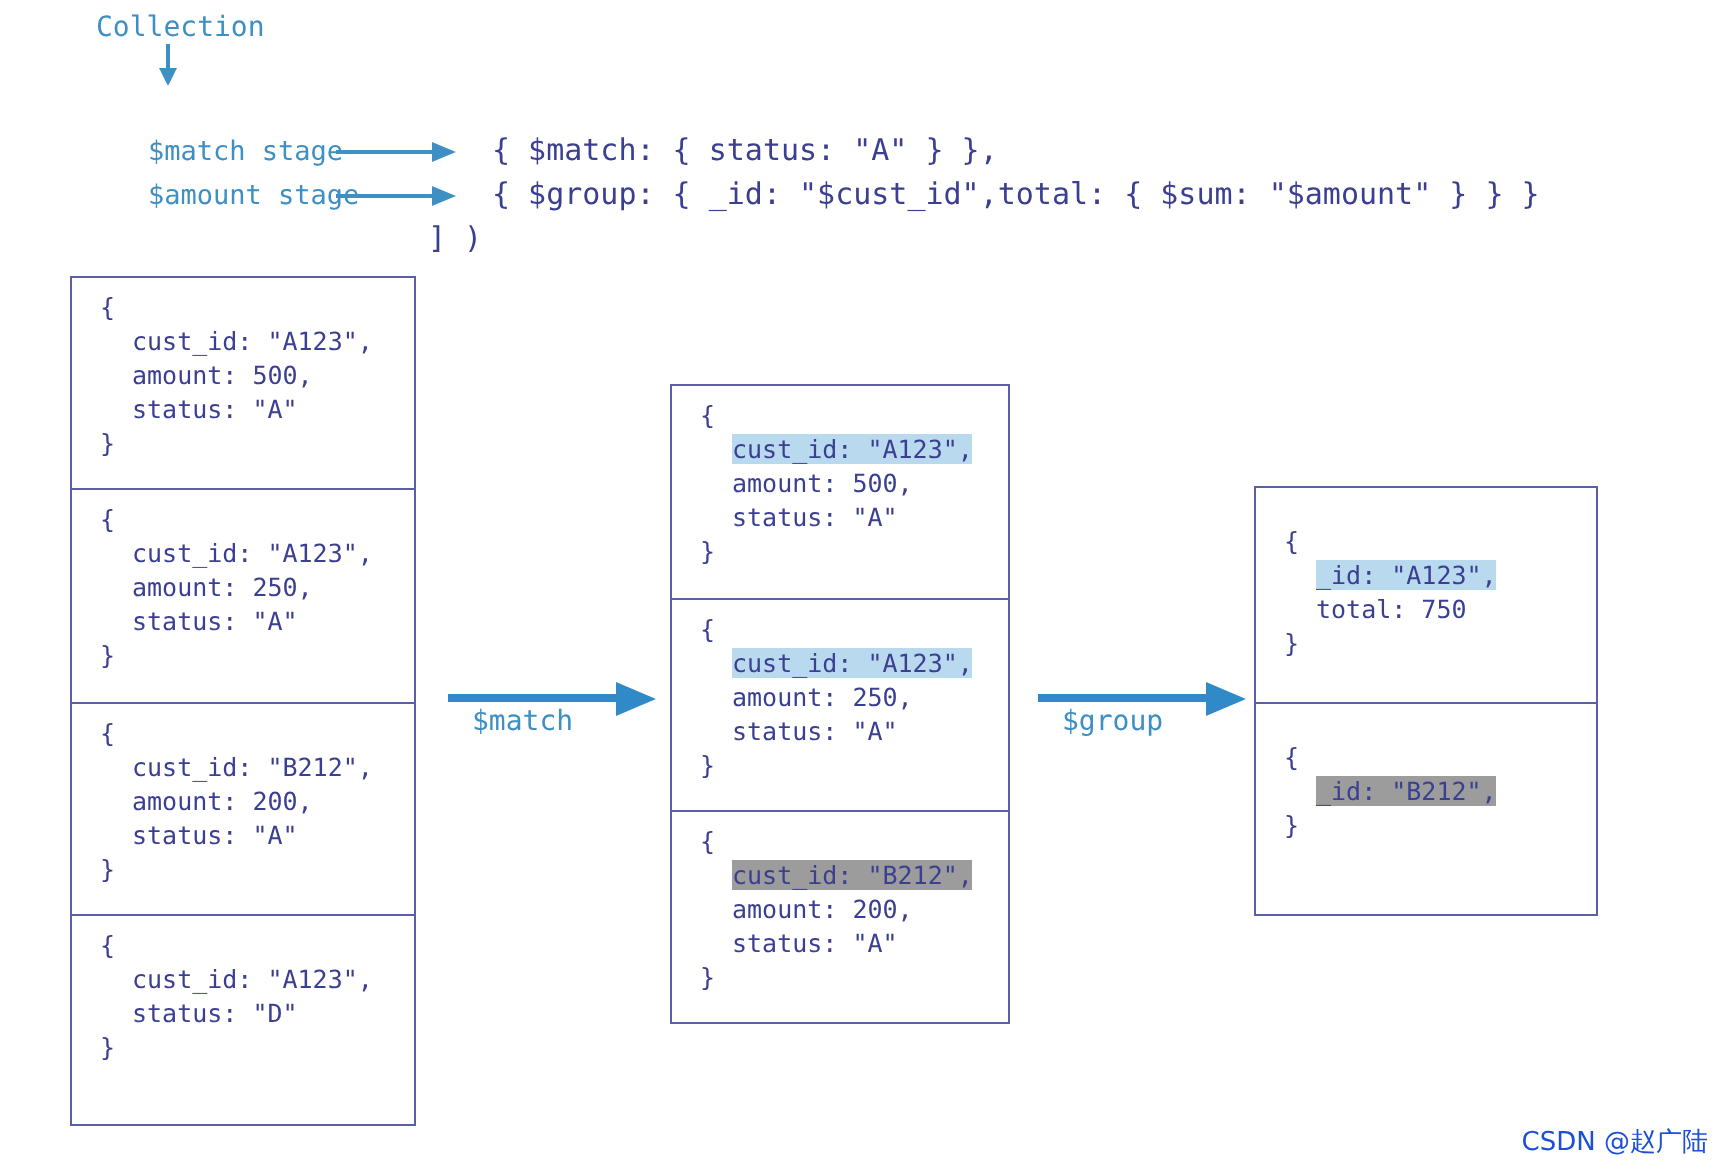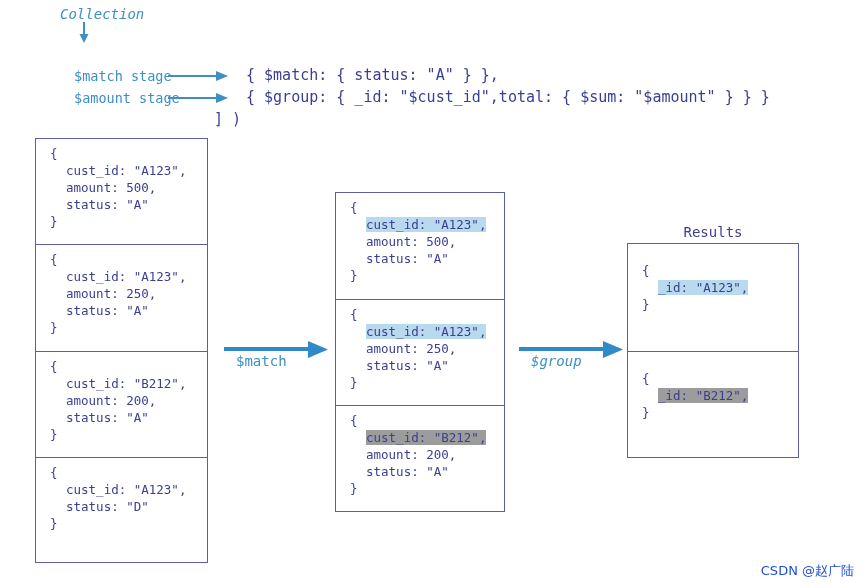--- a/index.html
+++ b/index.html
@@ -105,21 +105,21 @@
     white-space: pre;
   }
 
   svg { overflow: visible; }
 </style>
 </head>
 <body>
 
 <div class="canvas">
 
-  <div class="collection-label abs" style="left:60px; top:6px;font-style:italic;">Collection</div>
+  <div class="collection-label abs" style="left:48px; top:6px;">Collection</div>
 
   <svg class="abs" style="left:76px; top:22px;" width="24" height="24">
     <line x1="8" y1="0" x2="8" y2="14" stroke="#3d8fc4" stroke-width="2"></line>
     <polygon points="3.5,12 12.5,12 8,21" fill="#3d8fc4"></polygon>
   </svg>
 
 
   <div class="label-blue abs" style="left:74px; top:68px;">$match stage</div>
 
   <svg class="abs" style="left:168px; top:69px;" width="64" height="16">
@@ -205,29 +205,29 @@
       <div class="doc-line indent">amount: 200,</div>
       <div class="doc-line indent">status: "A"</div>
       <div class="doc-line">}</div>
     </div>
   </div>
 
   <svg class="abs" style="left:519px; top:340px;" width="106" height="20">
     <line x1="0" y1="9" x2="88" y2="9" stroke="#2f8ac7" stroke-width="4"></line>
     <polygon points="84,1 104,9.5 84,18" fill="#2f8ac7"></polygon>
   </svg>
-  <div class="arrow-label" style="left:531px; top:353px;font-style:italic;">$group</div>
-
-  <div class="caption" style="left:627px; top:224px; width:172px;">Results</div>
+  <div class="arrow-label" style="left:531px; top:353px;">$group</div>
+
 
   <div class="doc-box" style="left:627px; top:243px; width:172px; height:215px;">
 
     <div class="doc-cell" style="height:107.5px; padding-top:18px;">
       <div class="doc-line">{</div>
       <div class="doc-line indent"><span class="hl-blue">_id: "A123",</span></div>
+      <div class="doc-line indent">total: 750</div>
       <div class="doc-line">}</div>
     </div>
 
     <div class="doc-cell" style="height:107.5px; padding-top:18px;">
       <div class="doc-line">{</div>
       <div class="doc-line indent"><span class="hl-gray">_id: "B212",</span></div>
       <div class="doc-line">}</div>
     </div>
   </div>
 

